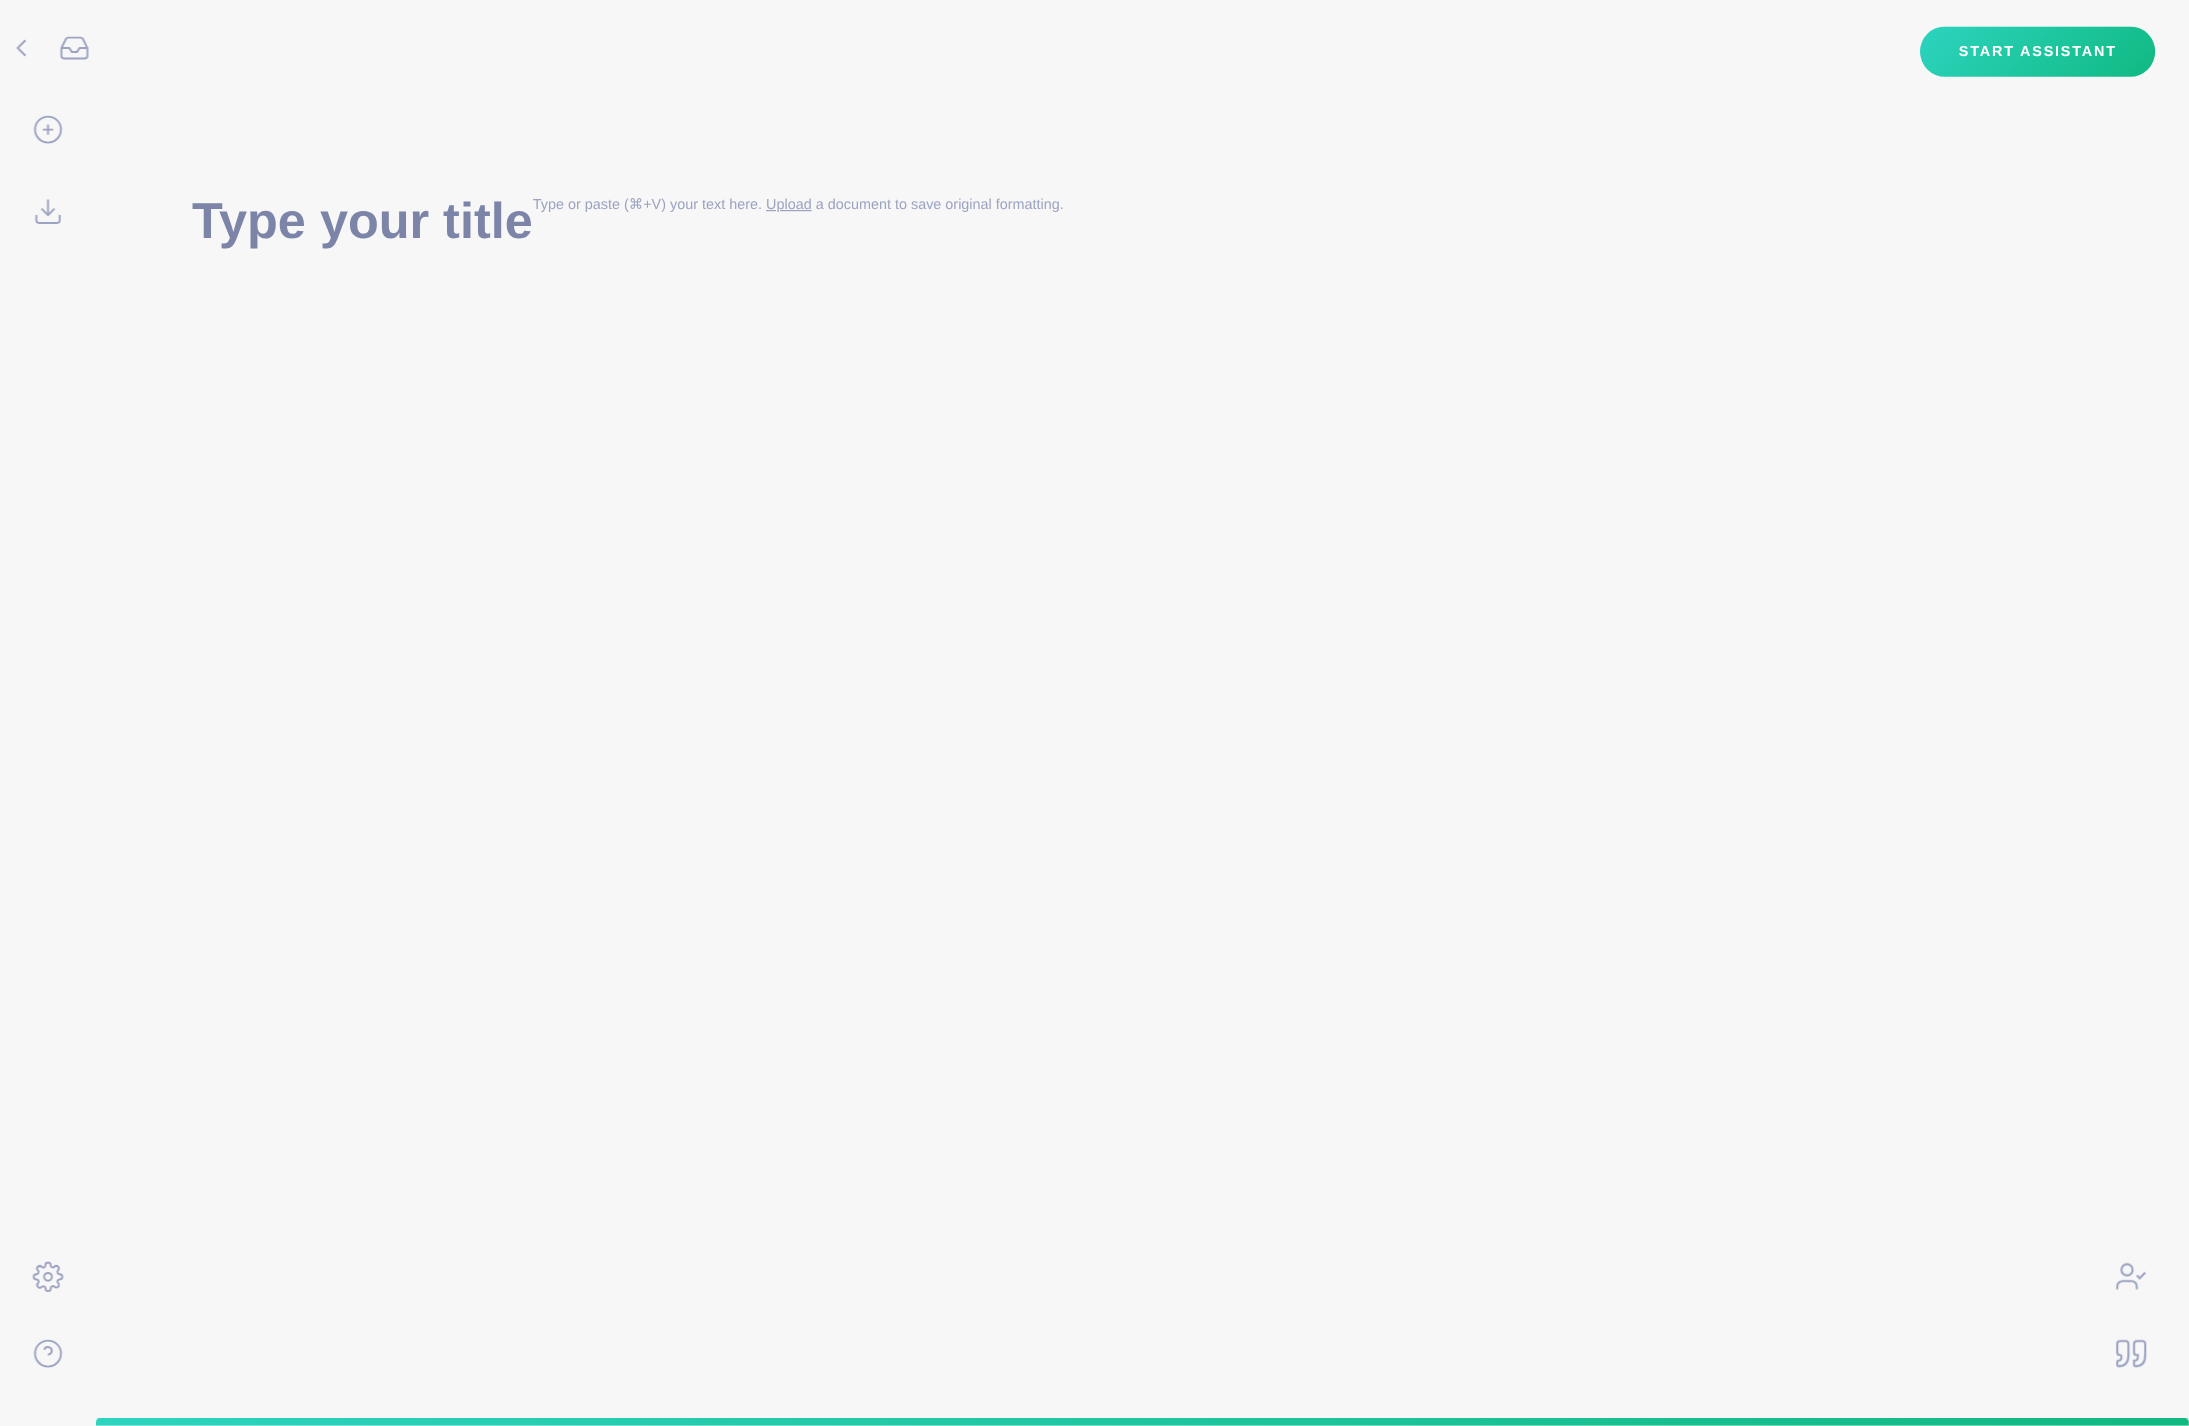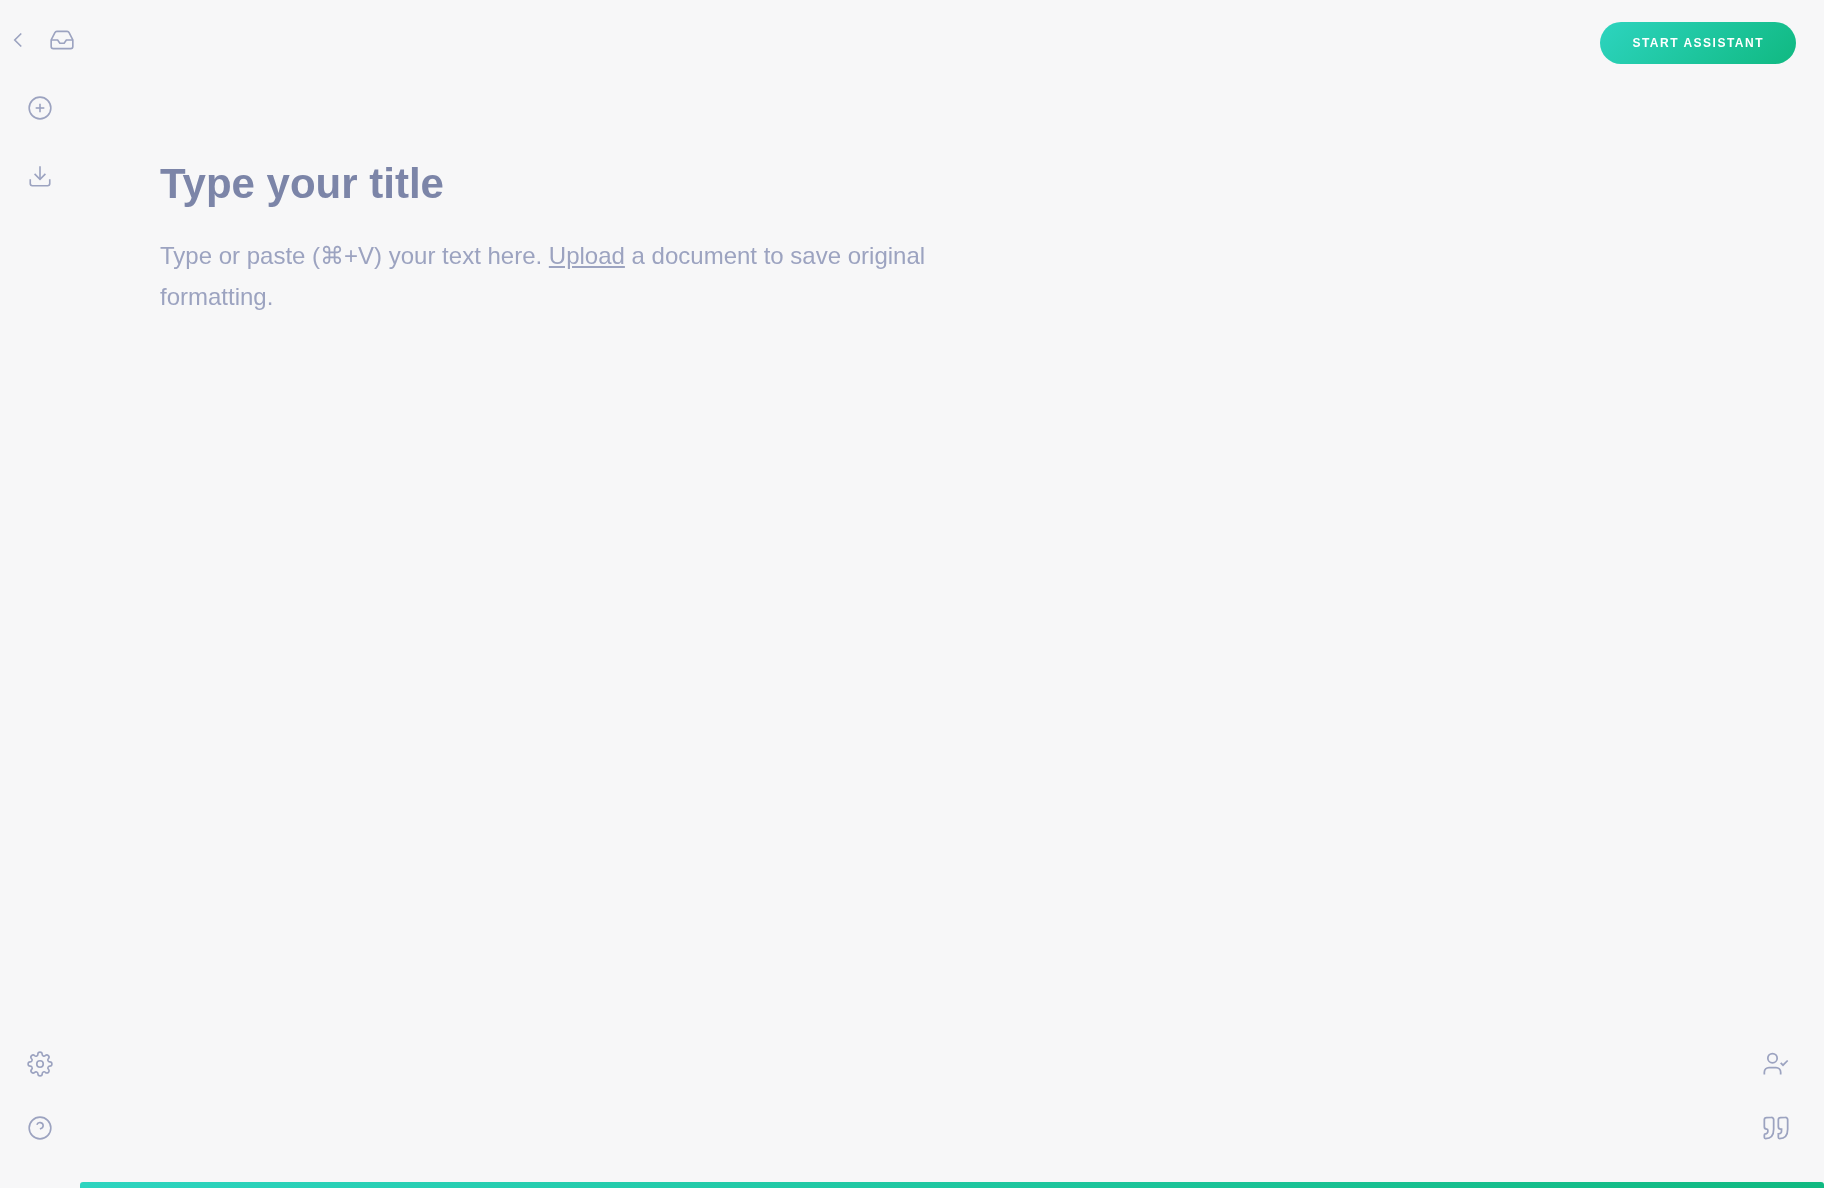--- a/index.html
+++ b/index.html
@@ -103,36 +103,36 @@
     .bottom-right .icon-btn svg {
       width: 28px;
       height: 28px;
     }
 
     
     .main-content {
       margin-left: 80px;
       padding: 60px 80px;
       display: flex;
-      flex-direction: column;
+      flex-direction: row;
       align-items: flex-start;
       justify-content: flex-start;
       padding-top: 160px;
     }
 
     .doc-title {
       font-size: 42px;
       font-weight: 700;
       color: #7c85a8;
       margin-bottom: 28px;
       cursor: text;
     }
 
     .doc-body {
-      font-size: 24px;
+      font-size: 12px;
       color: #9ca3c0;
       line-height: 1.7;
       max-width: 800px;
     }
 
     .doc-body .upload-link {
       color: #9ca3c0;
       text-decoration: underline;
       cursor: pointer;
     }

